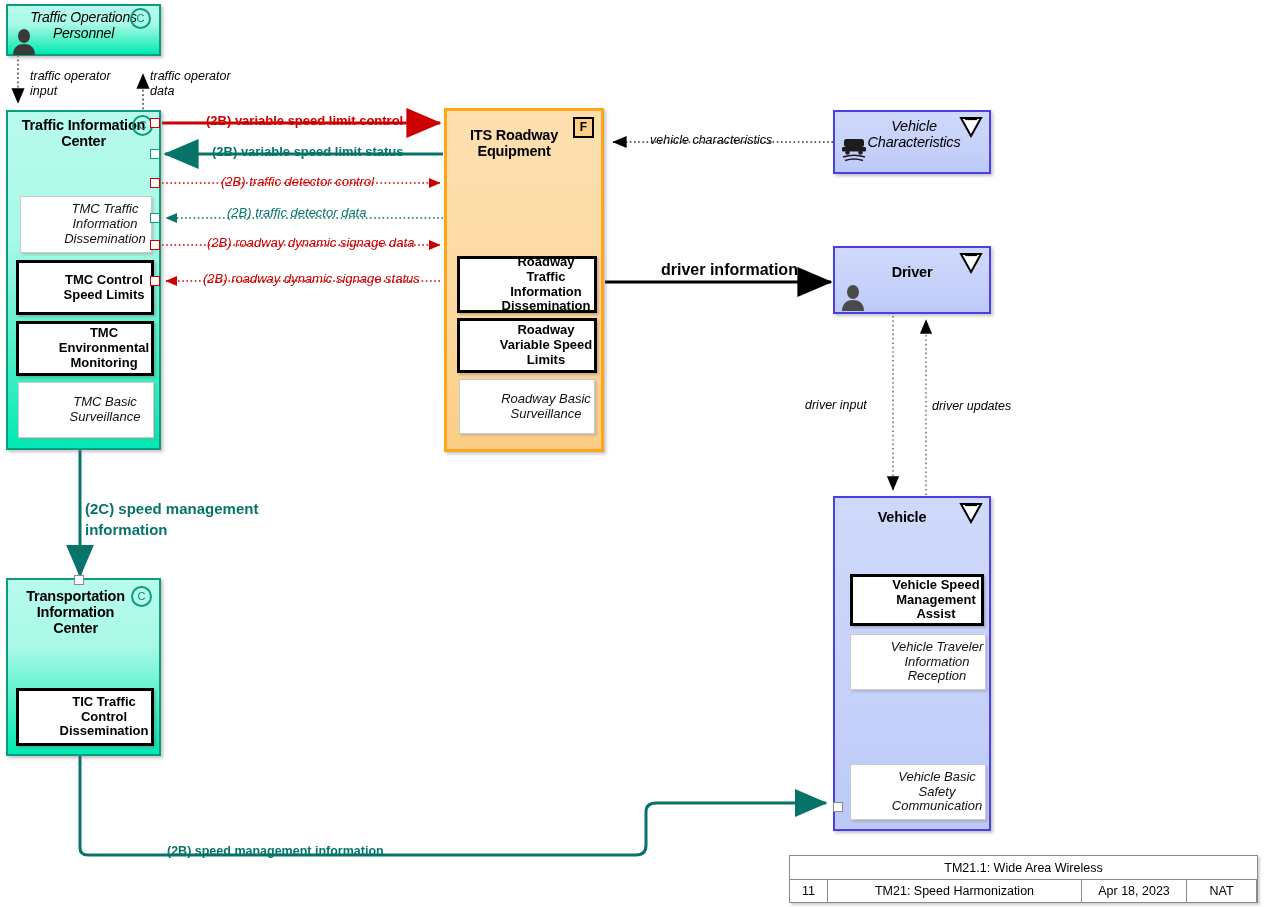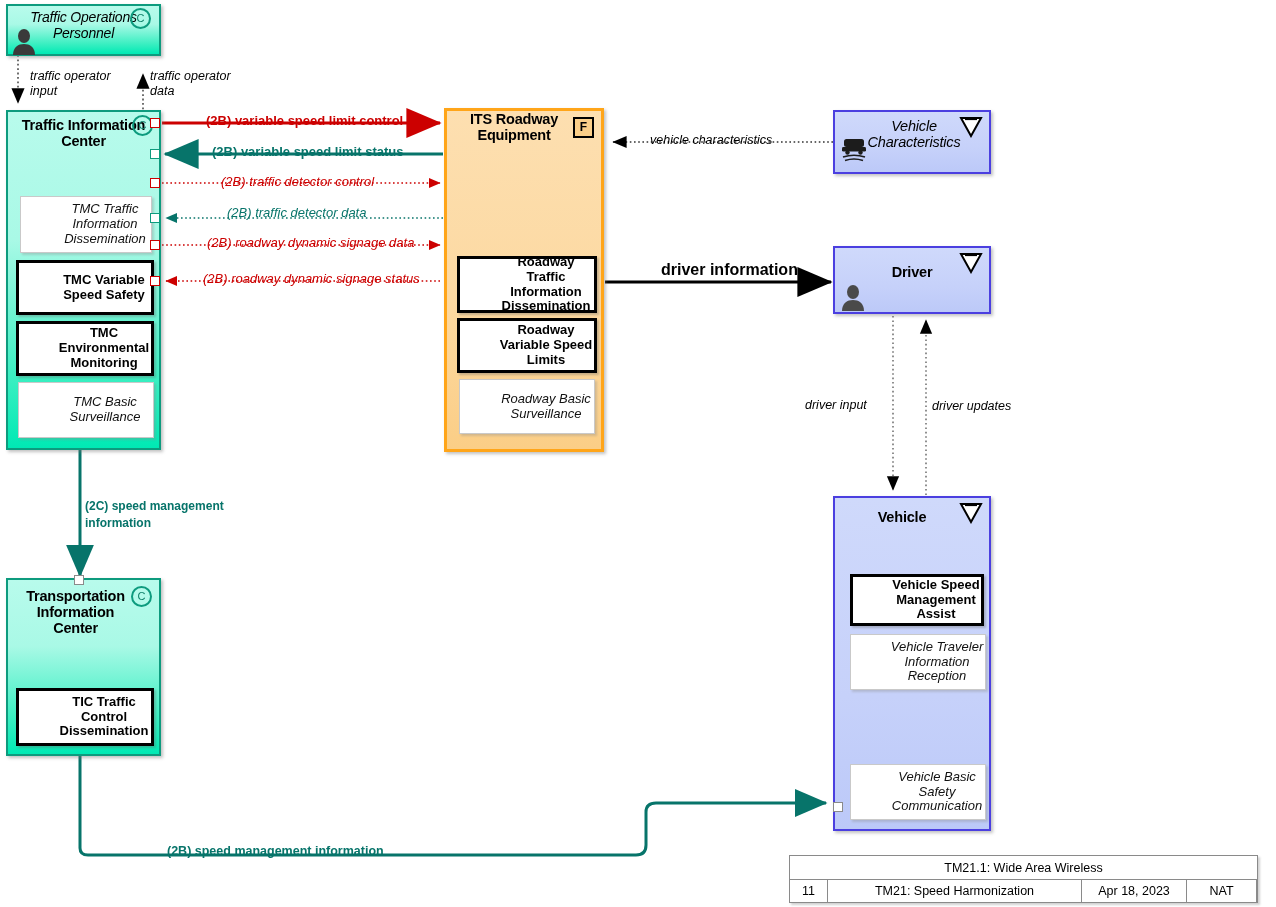--- a/index.html
+++ b/index.html
@@ -199,34 +199,34 @@
       <path d="M2,27 C2,19 7.5,16 13,16 C18.5,16 24,19 24,27 z" fill="#3a3a3a"></path>
     </svg>
     <div class="badge-c" style="right:8px;top:2px;">C</div>
   </div>
 
   <div class="node center-node" style="left:6px;top:110px;width:155px;height:340px;">
     <div class="title" style="padding:5px 6px 0 6px;">Traffic Information Center</div>
     <div class="badge-c" style="right:6px;top:3px;">C</div>
 
     <div class="fo notincluded" style="left:12px;top:84px;width:132px;height:57px;">TMC Traffic Information Dissemination</div>
-    <div class="fo included" style="left:8px;top:148px;width:138px;height:55px;">TMC Variable Speed Safety</div>
+    <div class="fo included" style="left:8px;top:148px;width:138px;height:55px;">TMC Control Speed Limits</div>
     <div class="fo included" style="left:8px;top:209px;width:138px;height:55px;">TMC Environmental Monitoring</div>
     <div class="fo notincluded" style="left:10px;top:270px;width:136px;height:56px;">TMC Basic Surveillance</div>
   </div>
 
   <div class="port out" style="left:150px;top:118px;"></div>
   <div class="port in" style="left:150px;top:149px;"></div>
   <div class="port out" style="left:150px;top:178px;"></div>
   <div class="port in" style="left:150px;top:213px;"></div>
   <div class="port out" style="left:150px;top:240px;"></div>
   <div class="port out" style="left:150px;top:276px;"></div>
 
   <div class="node field-node" style="left:444px;top:108px;width:160px;height:344px;">
-    <div class="title" style="padding:0 26px 0 6px;">ITS Roadway Equipment</div>
+    <div class="title" style="padding:16px 26px 0 6px;">ITS Roadway Equipment</div>
     <div class="badge-f" style="right:7px;top:6px;">F</div>
 
     <div class="fo included" style="left:10px;top:145px;width:140px;height:57px;">Roadway Traffic Information Dissemination</div>
     <div class="fo included" style="left:10px;top:207px;width:140px;height:55px;">Roadway Variable Speed Limits</div>
     <div class="fo notincluded" style="left:12px;top:268px;width:136px;height:55px;">Roadway Basic Surveillance</div>
   </div>
 
   <div class="node vehicle-node" style="left:833px;top:110px;width:158px;height:64px;">
     <div class="title ital" style="padding:6px 22px 0 26px;">Vehicle Characteristics</div>
     <svg class="icon-vehicle" style="left:4px;top:24px;" viewBox="0 0 30 28">
@@ -289,21 +289,21 @@
   <div class="flabel ital c-red" style="left:207px;top:235px;font-size:13px;">(2B) roadway dynamic signage data</div>
   <div class="flabel ital c-red" style="left:203px;top:271px;font-size:13px;">(2B) roadway dynamic signage status</div>
 
   <div class="flabel ital c-black" style="left:650px;top:133px;font-size:12.5px;">vehicle characteristics</div>
 
   <div class="flabel bold c-black" style="left:661px;top:261px;font-size:16px;">driver information</div>
 
   <div class="flabel ital c-black" style="left:805px;top:398px;font-size:12.5px;">driver input</div>
   <div class="flabel ital c-black" style="left:932px;top:399px;font-size:12.5px;">driver updates</div>
 
-  <div class="flabel bold c-teal" style="left:85px;top:498px;font-size:12px;line-height:1.42;">
+  <div class="flabel bold c-teal" style="left:85px;top:498px;font-size:15px;line-height:1.42;">
     <span>(2C) speed management</span><br>
     <span>information</span>
   </div>
 
   <div class="flabel bold c-teal" style="left:167px;top:844px;font-size:12.5px;">(2B) speed management information</div>
 
   <div id="titleblock">
     <div id="tb-row1">TM21.1: Wide Area Wireless</div>
     <div id="tb-row2">
       <div id="tb-num">11</div>

